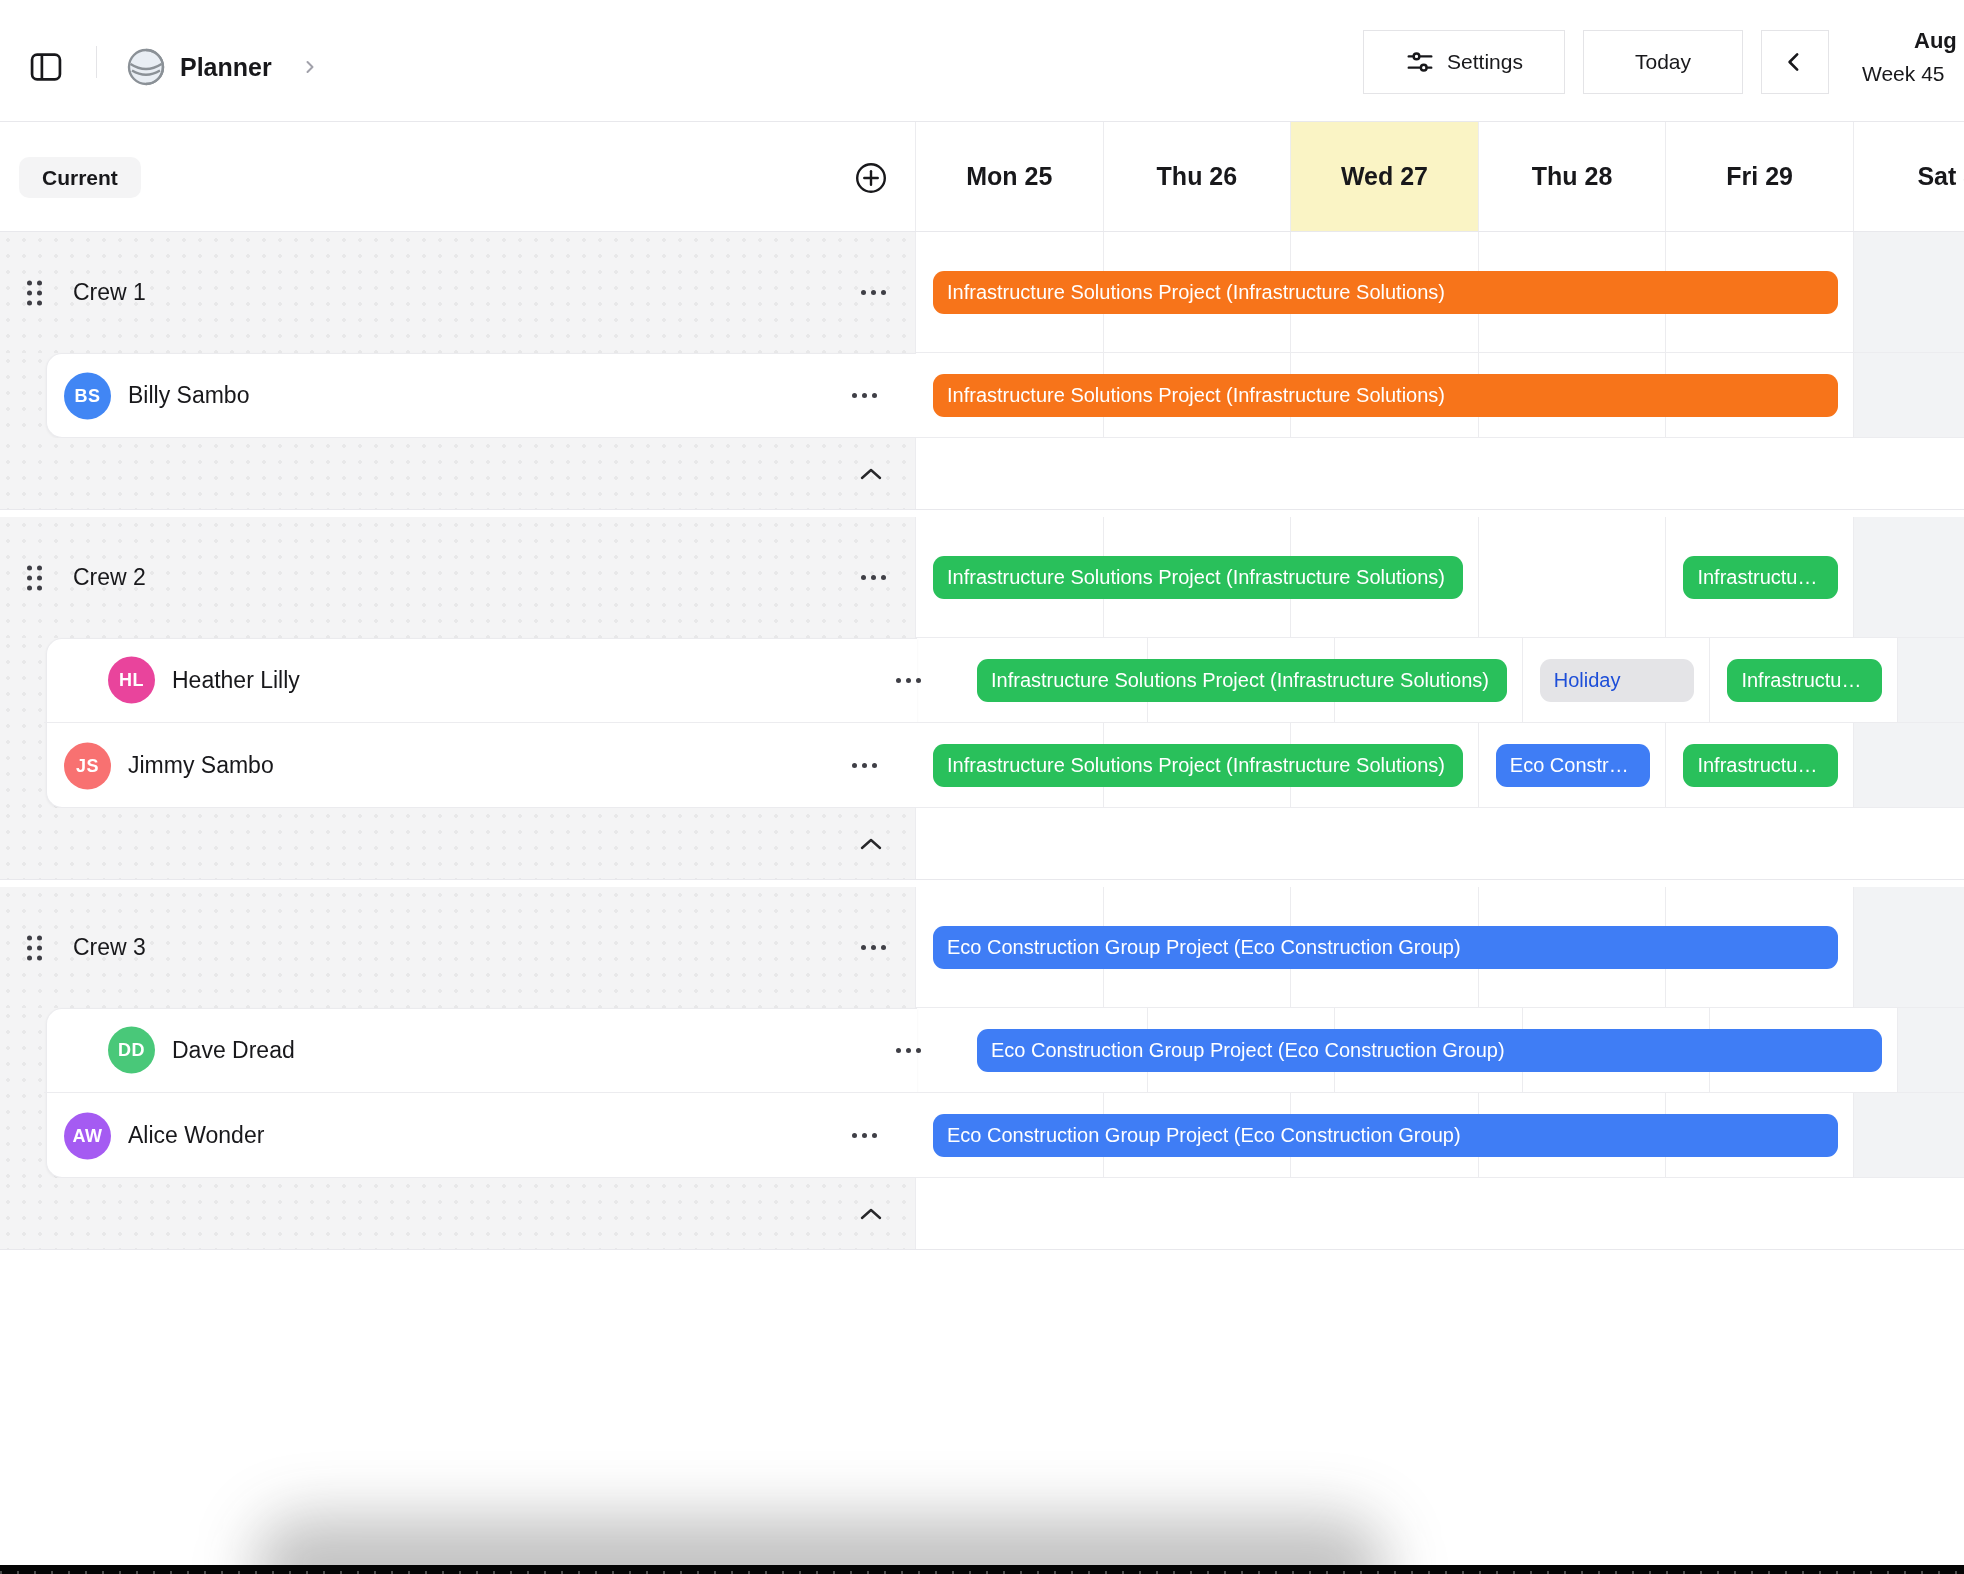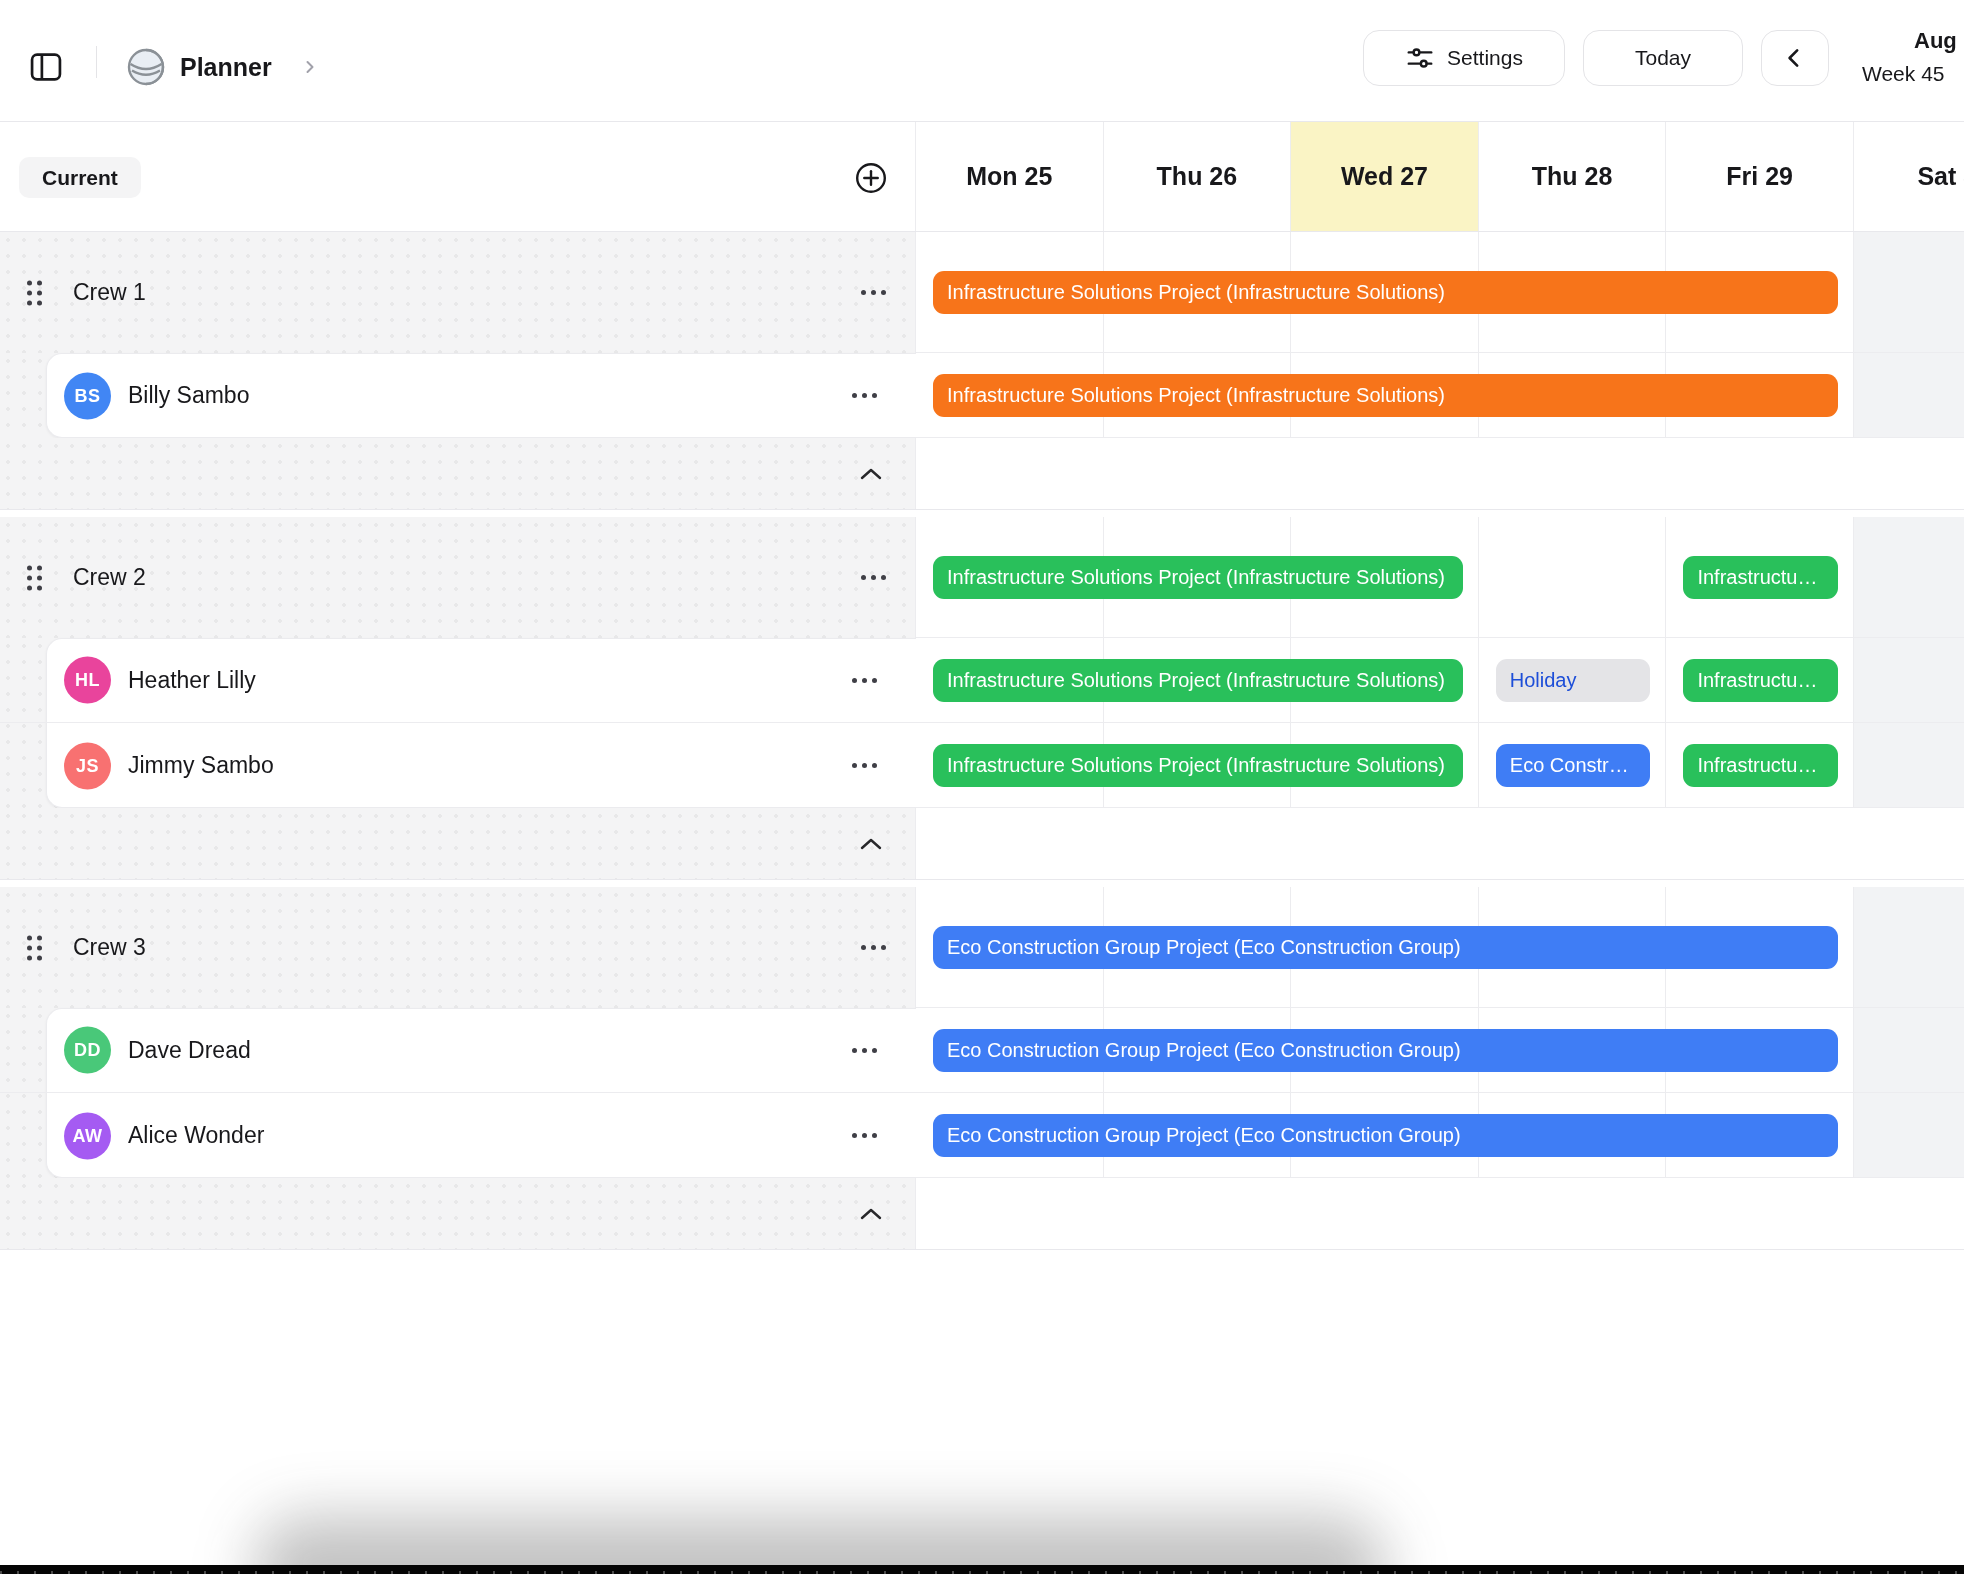--- a/index.html
+++ b/index.html
@@ -8,22 +8,22 @@
   .app { position:relative; width:1964px; height:1574px; overflow:hidden; }
 
   
   .topbar { position:relative; height:122px; background:#fff; border-bottom:1px solid #e8e8ec; }
   .tb-item { position:absolute; top:0; display:flex; align-items:center; height:134px; }
   .sidebar-toggle { left:27px; cursor:pointer; }
   .tb-divider { position:absolute; left:96px; top:46px; width:1px; height:32px; background:#e4e4e7; }
   .logo { left:126px; }
   .crumb-label { left:180px; font-size:25px; font-weight:600; }
   .crumb-chevron { left:300px; }
-  .btn { position:absolute; top:30px; height:56px; background:#fff; border:1px solid #e4e4e7;
-    border-radius:16px; display:flex; align-items:center; justify-content:center; gap:12px;
+  .btn { position:absolute; top:30px; height:64px; background:#fff; border:1px solid #e4e4e7;
+    border-radius:0; display:flex; align-items:center; justify-content:center; gap:12px;
     font-size:21px; font-weight:500; color:#18181b; cursor:pointer; }
   .btn-settings { left:1363px; width:202px; }
   .btn-today { left:1583px; width:160px; }
   .btn-back { left:1761px; width:68px; }
   .month-label { position:absolute; left:1914px; top:28px; font-size:22px; font-weight:700; white-space:nowrap; }
   .week-label { position:absolute; left:1862px; top:62px; font-size:21px; font-weight:400; white-space:nowrap; }
 
   
   .header-row { position:relative; display:flex; height:110px; border-bottom:1px solid #e8e8ec; }
   .hdr-left { position:relative; width:916px; flex:0 0 916px; border-right:1px solid #ececef; }
@@ -60,21 +60,21 @@
   .ellipsis-member { left:840px; }
 
   .member-section { position:relative; }
   .ms-left-bg { position:absolute; left:0; top:0; bottom:0; width:916px; border-right:1px solid #ececef; }
   .ms-card { position:absolute; left:46px; top:0; bottom:0; width:871px; background:#fff;
     border:1px solid #ebebee; border-right:none; border-radius:16px 0 0 16px;
     box-shadow:0 1px 3px rgba(0,0,0,0.05); }
   .member-row { height:85px; }
   .member-row .cell-left { border-right:none; }
   .member-row .cell-grid { background:#fff; }
-  .member-row.mid { border-bottom:1px solid #ececef; }
+  .member-row.mid { border-bottom:1px solid #ececef;margin-left:44px; }
   .member-row.last .cell-grid { border-bottom:1px solid #ececef; }
   .avatar { position:absolute; left:64px; top:50%; transform:translateY(-50%);
     width:47px; height:47px; border-radius:50%; display:flex; align-items:center; justify-content:center;
     color:#fff; font-size:18px; font-weight:600; letter-spacing:0.5px; }
   .member-name { position:absolute; left:128px; top:0; height:100%; display:flex; align-items:center;
     font-size:23px; font-weight:400; }
 
   .collapse-row { height:72px; border-bottom:1px solid #e8e8ec; }
   .collapse-row .cell-grid { background:#fff; }
   .collapse-btn { position:absolute; left:849px; top:50%; transform:translateY(-50%);

